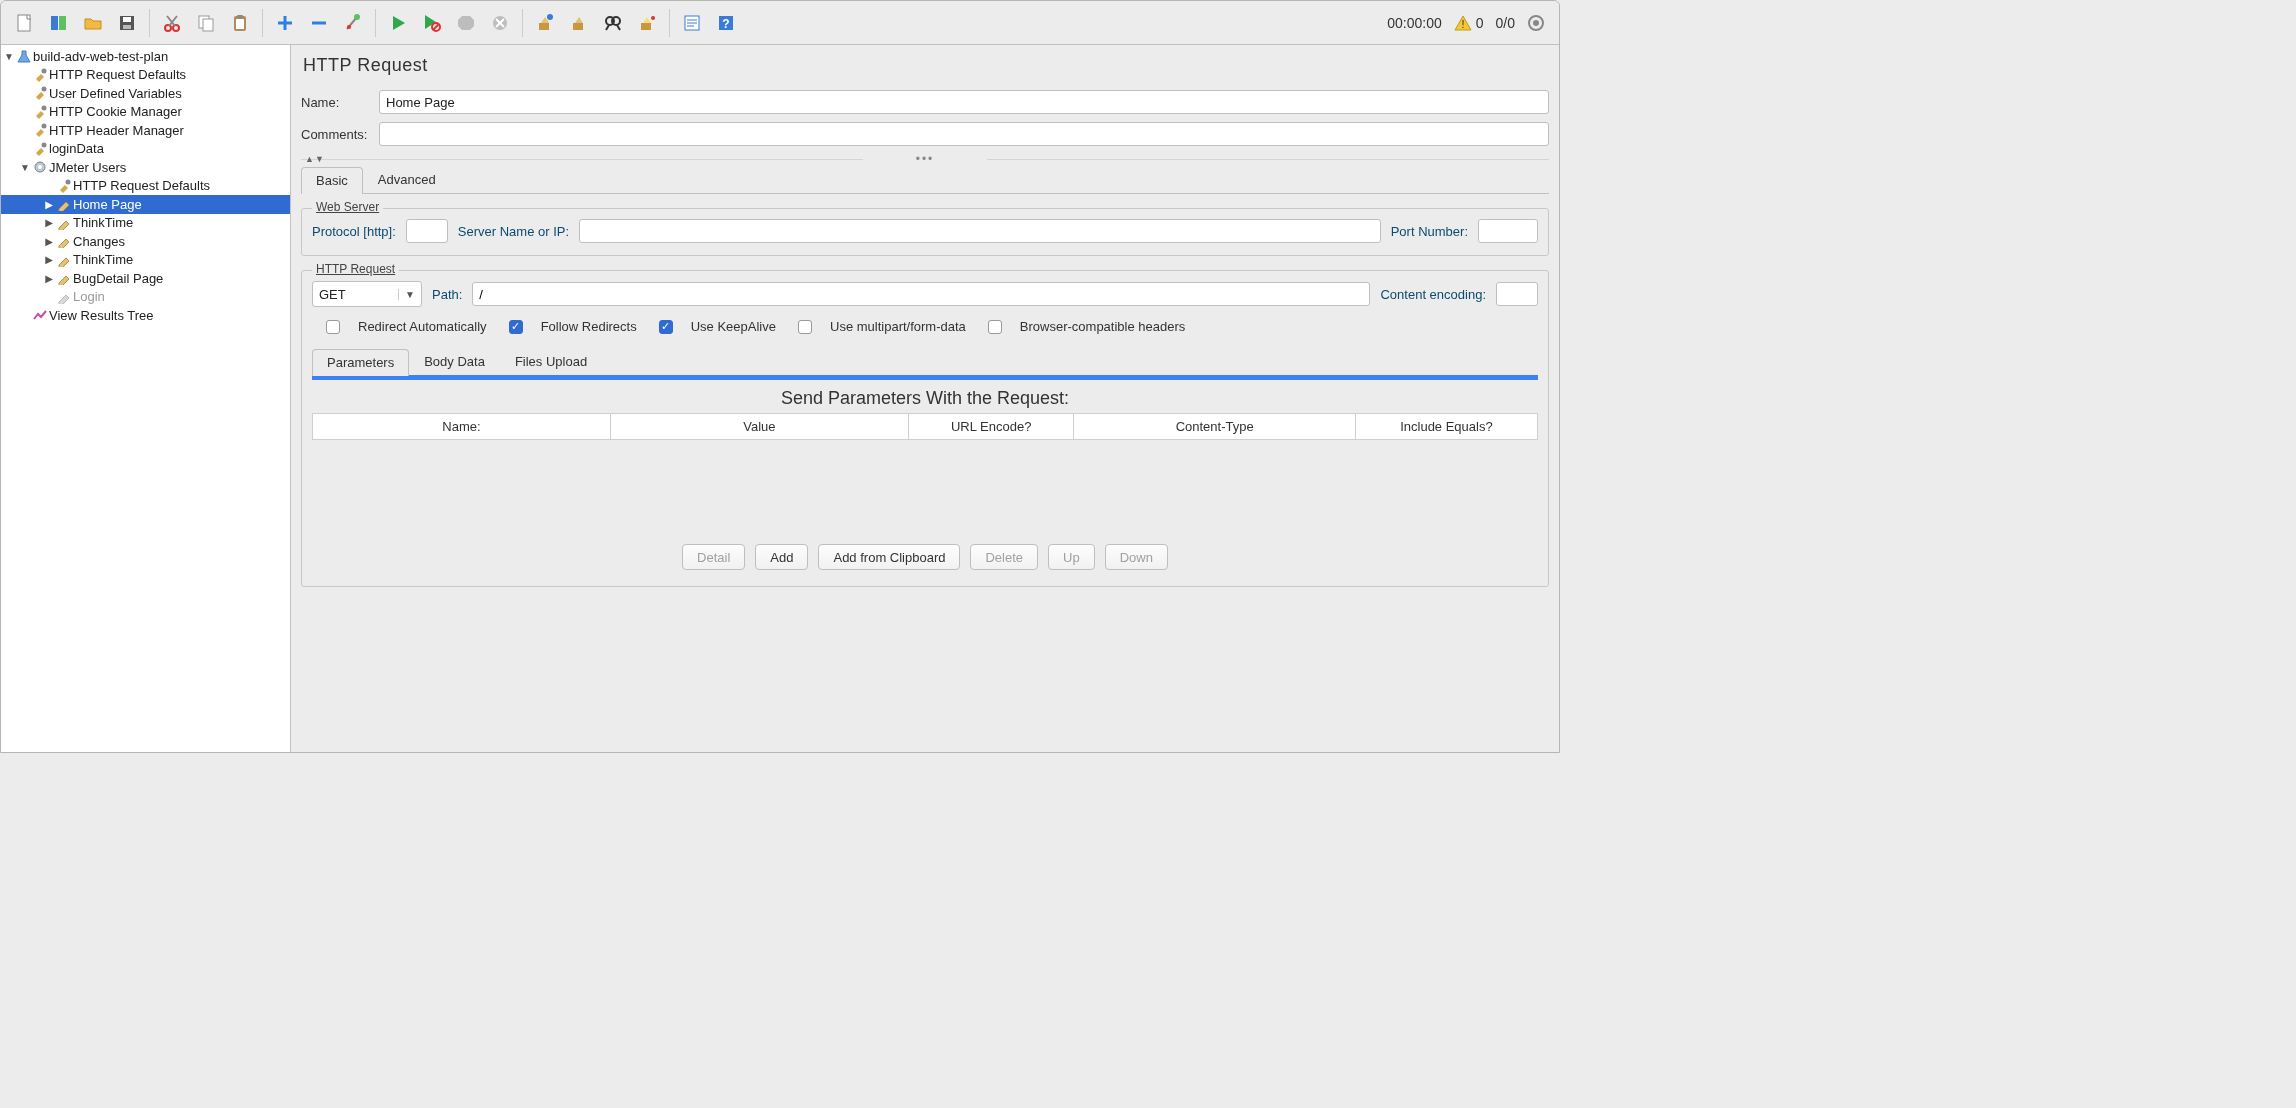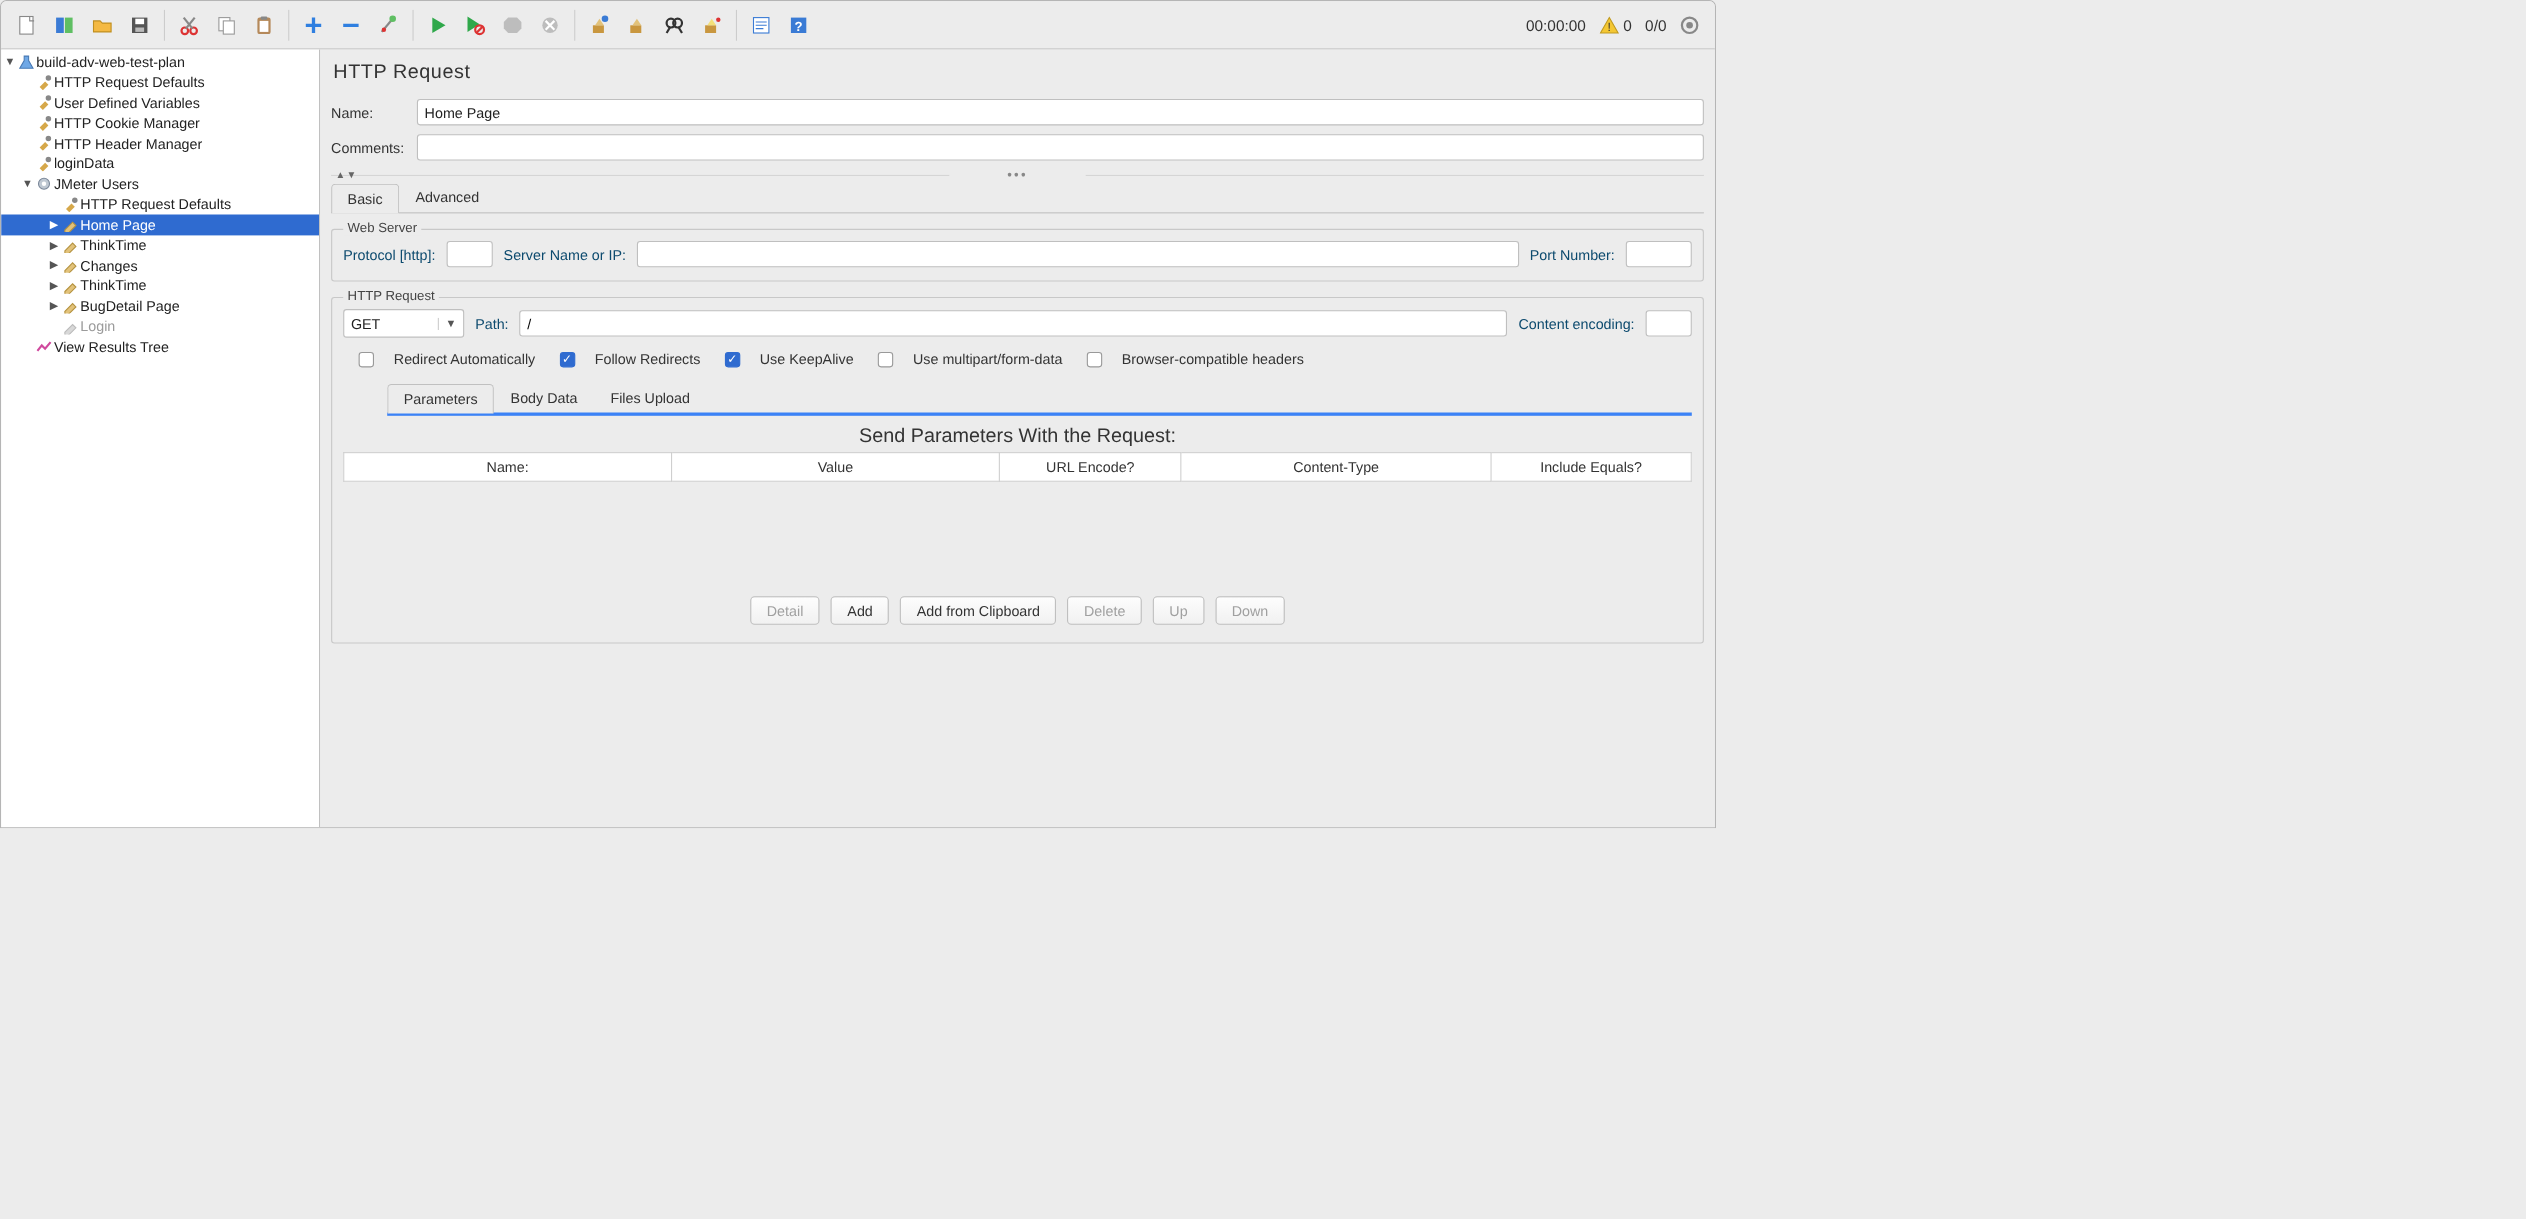--- a/index.html
+++ b/index.html
@@ -37,34 +37,34 @@
 .splitter { height: 10px; display: flex; align-items: center; justify-content: center; margin: 4px 0 0 0; color: #888; font-size: 11px; position: relative; }
 .splitter::before, .splitter::after { content: ""; position: absolute; top: 50%; height: 1px; background: #d5d5d5; width: 45%; }
 .splitter::before { left: 0; }
 .splitter::after { right: 0; }
 .splitter .arrows { position: absolute; left: 4px; font-size: 9px; color: #666; letter-spacing: 1px; }
 .splitter .dots { position: absolute; left: 50%; transform: translateX(-50%); font-size: 12px; letter-spacing: 2px; }
 .tabs { display: flex; border-bottom: 1px solid #c0c0c0; margin-top: 2px; }
 .tab { padding: 5px 14px 6px; font-size: 13px; color: #333; border: 1px solid transparent; border-bottom: none; cursor: pointer; border-radius: 4px 4px 0 0; }
 .tab.active { background: #ececec; border-color: #c0c0c0; position: relative; top: 1px; }
 .group { border: 1px solid #c8c8c8; border-radius: 3px; margin-top: 14px; padding: 10px 10px 12px 10px; position: relative; }
-.group-title { position: absolute; top: -9px; left: 10px; background: #ececec; padding: 0 4px; font-size: 12px; color: #444; }
+.group-title { position: absolute; top: -9px; left: 10px; background: #ececec; padding: 0 4px; font-size: 12px; color: #444; text-decoration: underline; }
 .inline-row { display: flex; align-items: center; gap: 10px; flex-wrap: nowrap; }
 .inline-row label { font-size: 13px; color: #0c4a6e; }
 .small-input { width: 42px; height: 24px; border: 1px solid #bfbfbf; border-radius: 3px; background: #fff; padding: 0 4px; font-size: 13px; }
 .med-input { width: 60px; }
 .server-input { flex: 1; height: 24px; border: 1px solid #bfbfbf; border-radius: 3px; background: #fff; padding: 0 6px; font-size: 13px; }
 .select { width: 110px; height: 26px; border: 1px solid #bfbfbf; border-radius: 3px; background: #fff; font-size: 13px; display: flex; align-items: center; justify-content: space-between; padding: 0 6px; cursor: pointer; gap: 28px; }
 .select .chev { font-size: 10px; color: #555; border-left: 1px solid #ccc; padding-left: 6px; }
 .path-input { flex: 1; height: 24px; border: 1px solid #bfbfbf; border-radius: 3px; background: #fff; padding: 0 6px; font-size: 13px; }
 .checkrow { display: flex; align-items: center; gap: 22px; margin-top: 12px; padding-left: 14px; }
 .chk { display: flex; align-items: center; gap: 18px; font-size: 13px; color: #333; cursor: pointer; }
 .cbox { width: 14px; height: 14px; border: 1px solid #999; border-radius: 3px; background: #fff; display: flex; align-items: center; justify-content: center; font-size: 11px; color: #fff; }
 .cbox.checked { background: #2f6bd0; border-color: #2f6bd0; }
-.sub-tabs { display: flex; border-bottom: 3px solid #3b82f6; margin-top: 14px; margin-left: 40px; }
+.sub-tabs { display: flex; border-bottom: 5px solid #3b82f6; margin-top: 14px; }
 .table-title { text-align: center; font-size: 18px; color: #333; margin-top: 8px; }
 table.params { width: 100%; border-collapse: collapse; margin-top: 4px; background: #fff; border: 1px solid #cfcfcf; }
 table.params th { font-weight: 400; font-size: 13px; color: #333; border: 1px solid #cfcfcf; padding: 5px 6px; text-align: center; background: #fff; }
 .btn-row { display: flex; justify-content: center; gap: 10px; margin-top: auto; padding-top: 14px; padding-bottom: 4px; }
 .btn { height: 26px; padding: 4px 14px; border: 1px solid #bfbfbf; border-radius: 4px; background: linear-gradient(#fdfdfd,#f1f1f1); font-size: 13px; color: #333; cursor: pointer; display: flex; align-items: center; }
 .btn.disabled { color: #a0a0a0; cursor: default; }
 svg { display: block; }
 </style>
 </head>
 <body>

